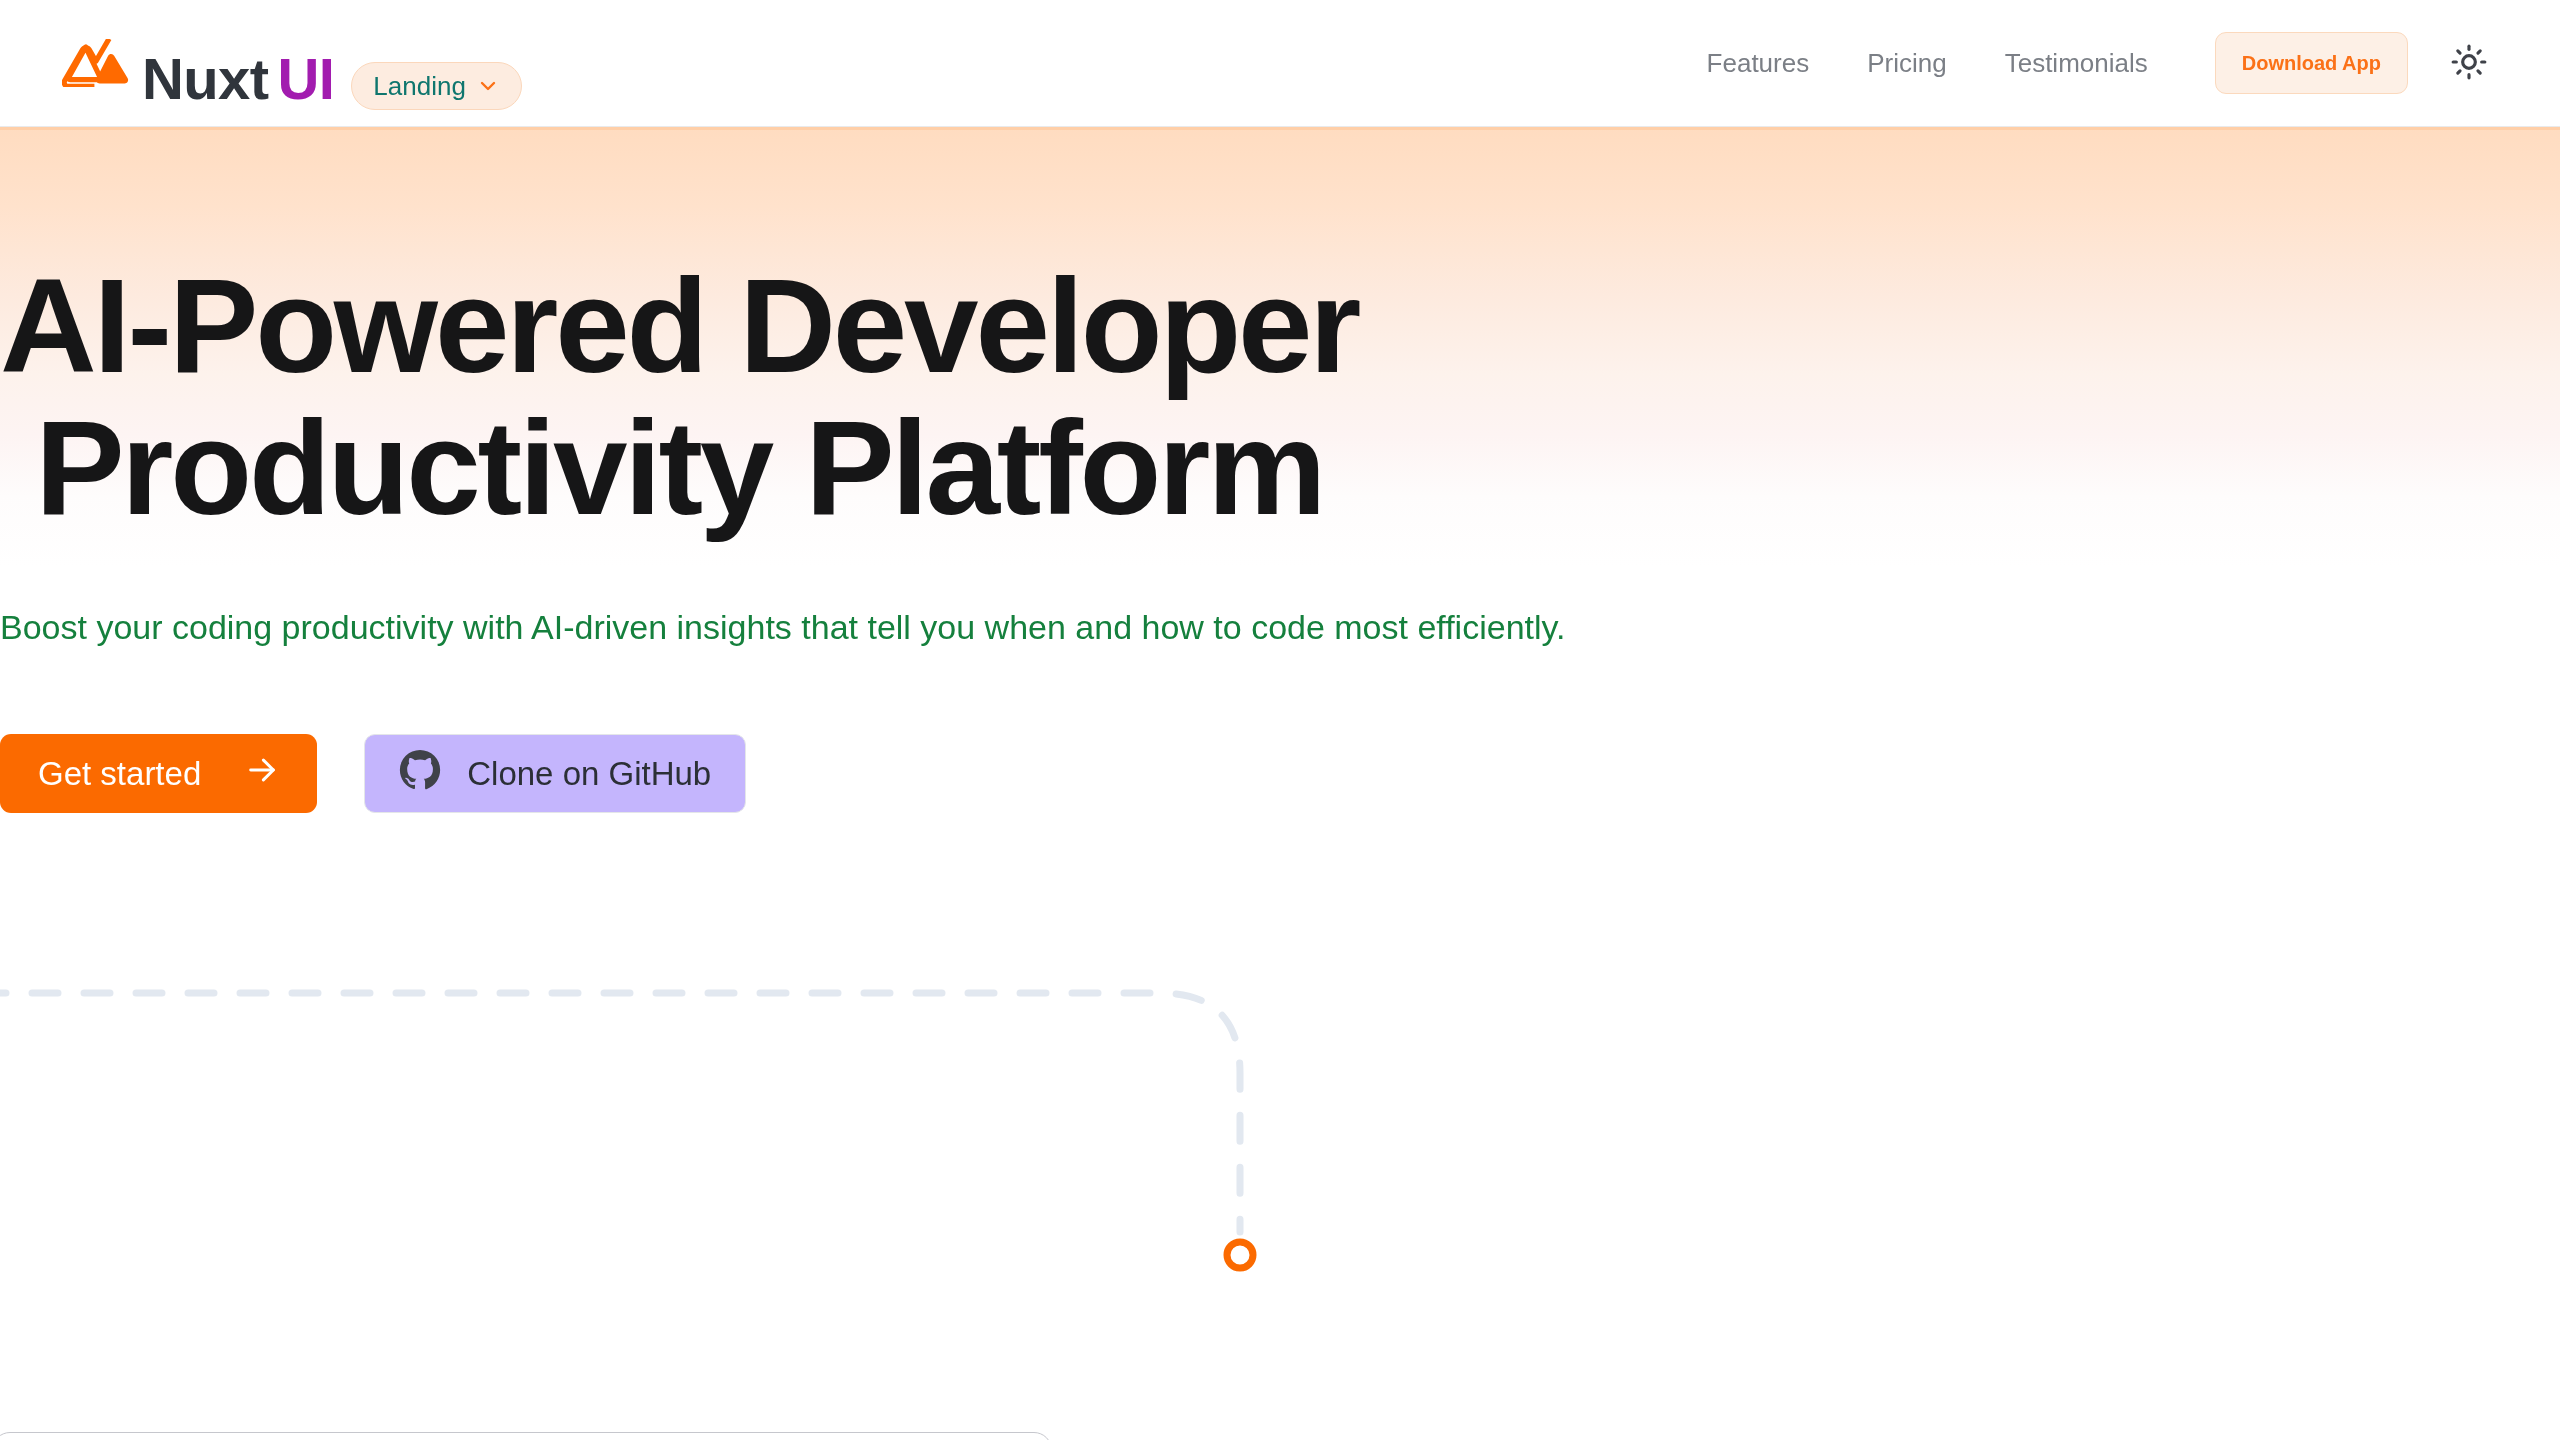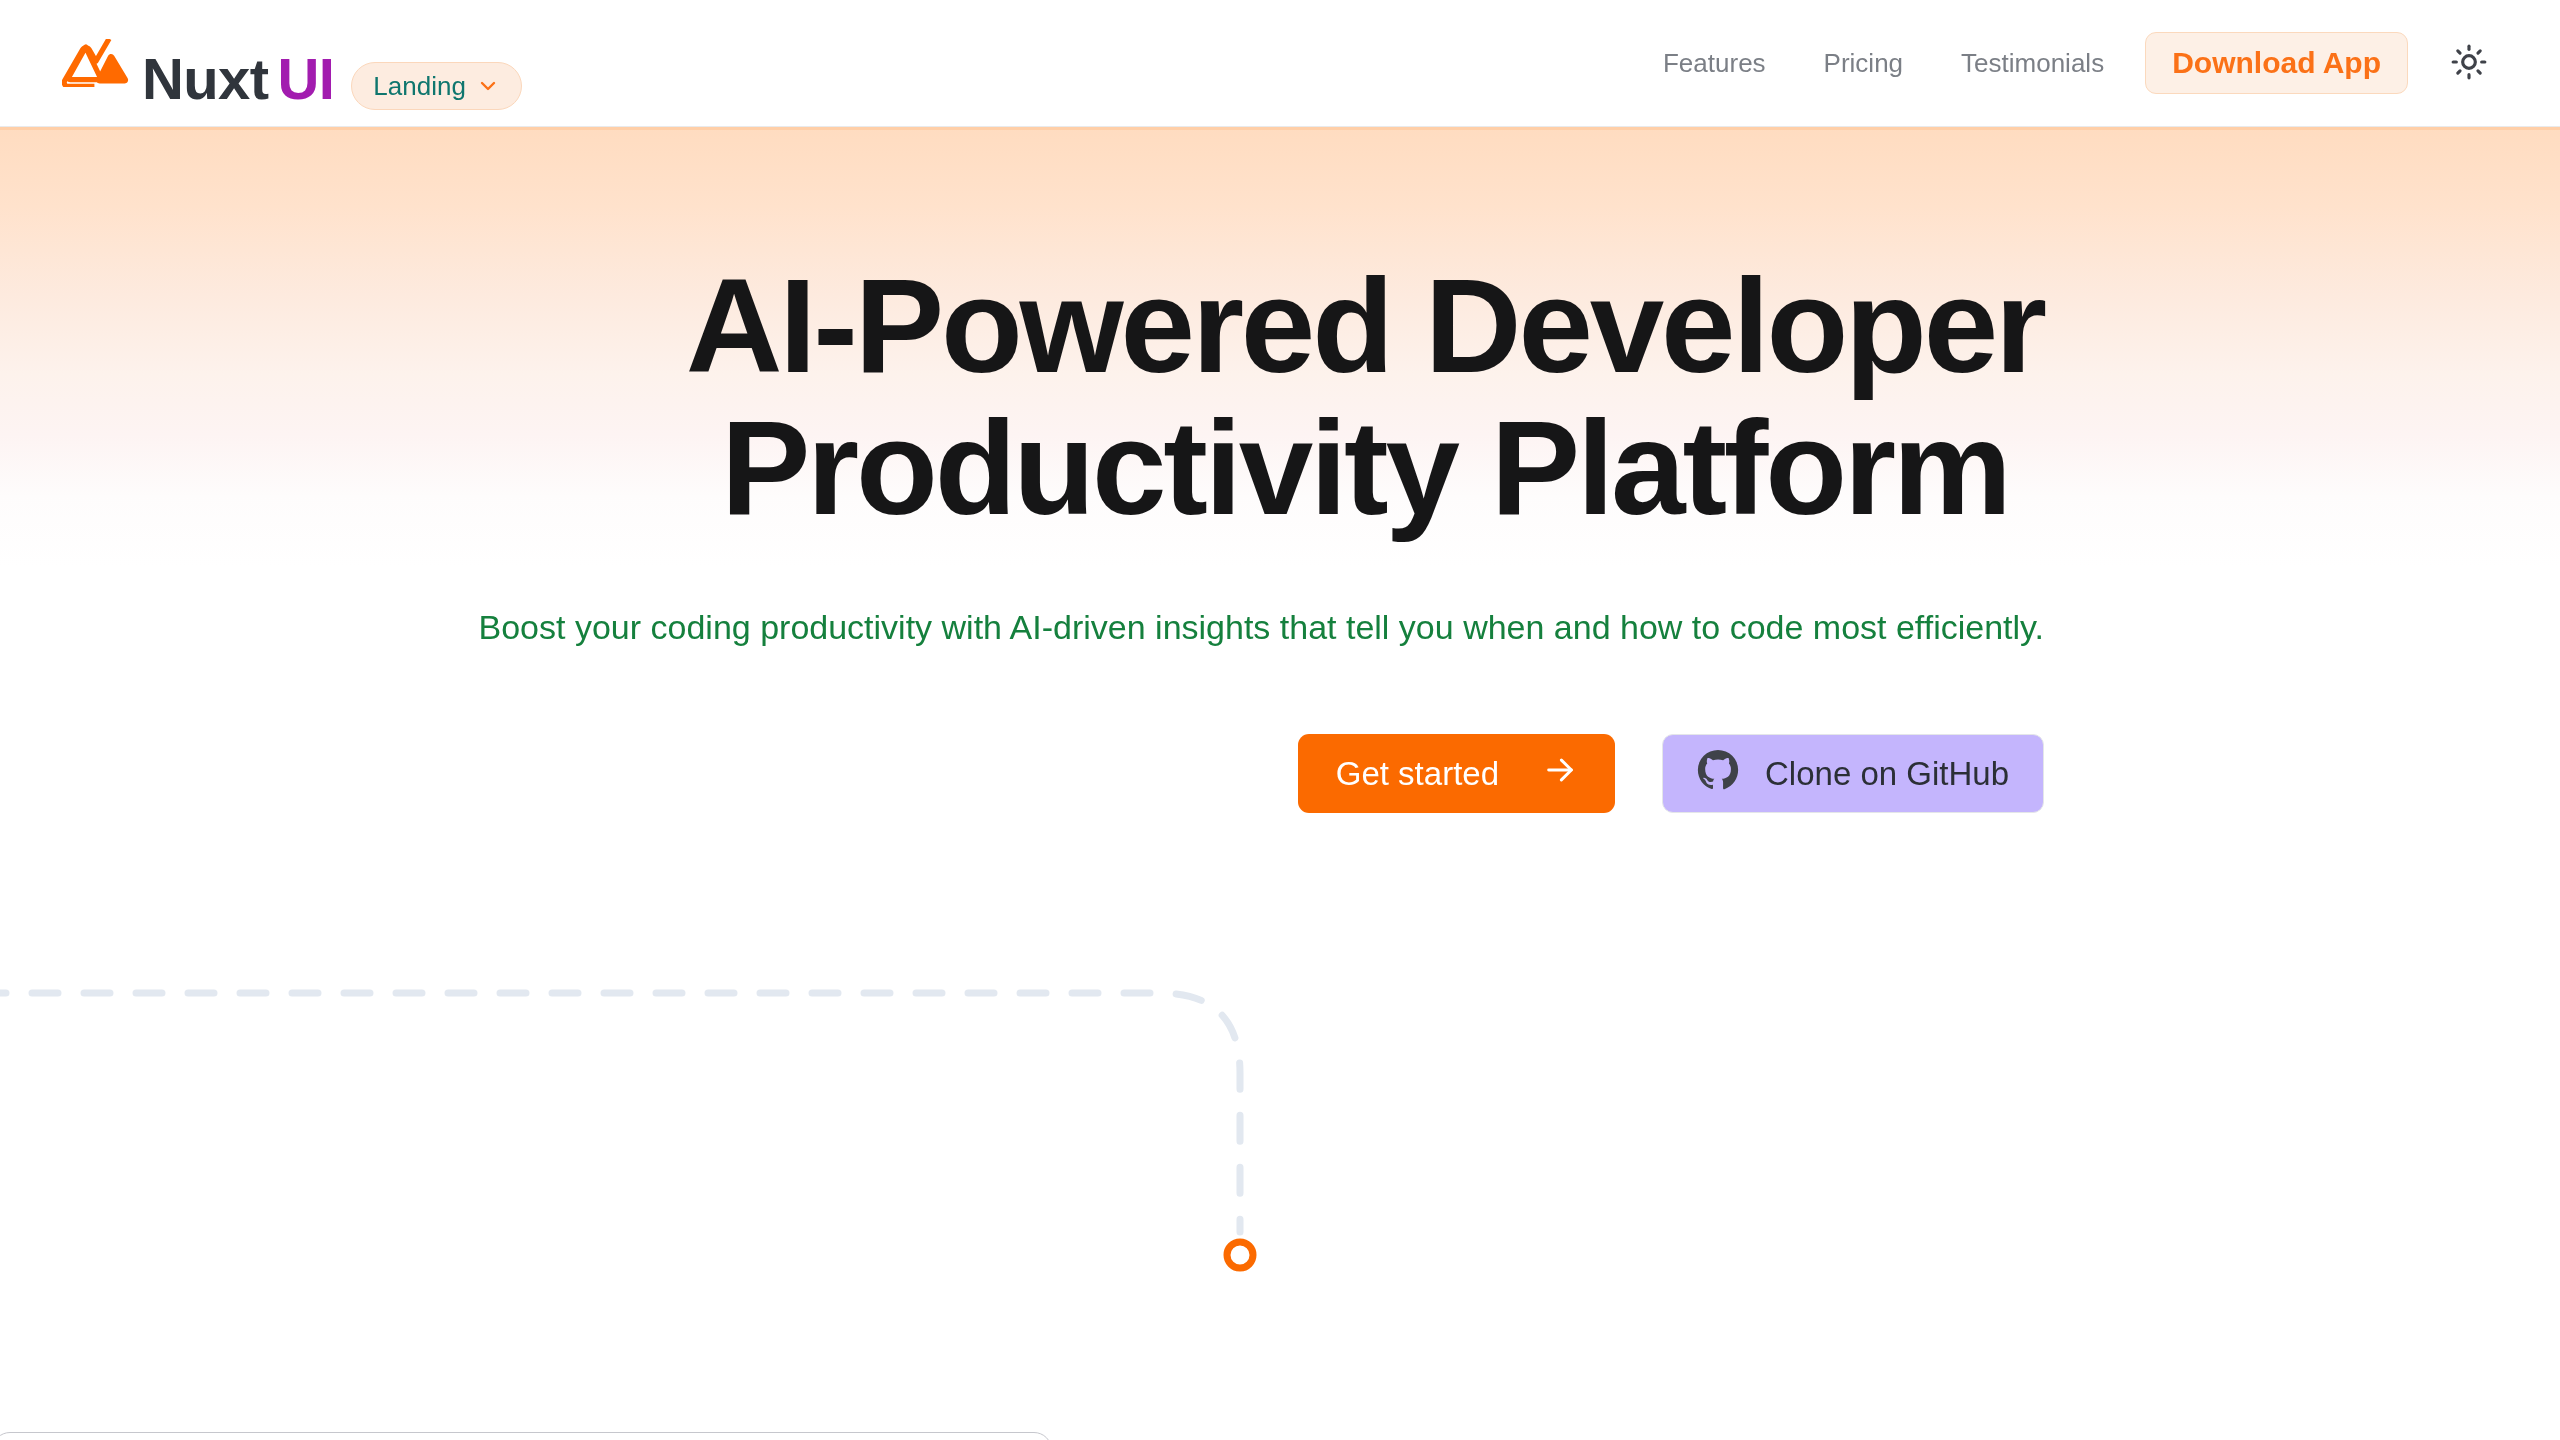--- a/index.html
+++ b/index.html
@@ -50,25 +50,25 @@
     margin-left:auto;
     display:flex; align-items:center; gap:0;
   }
   .nav-link {
     color:#7b7f86; font-size:26px; font-weight:400;
     padding:0 29px; line-height:1; white-space:nowrap;
     text-decoration:none; cursor:pointer;
   }
   .btn-download {
     display:inline-flex; align-items:center; justify-content:center;
-    height:62px; padding:0 26px; margin-left:12px;
+    height:62px; padding:0 26px; margin-left:38px;
     background:#fdf0e6;
     border:1px solid #fbd9bd;
     border-radius:11px;
-    color:#fb7117; font-size:30px; font-weight:600;
+    color:#fb7117; font-size:20px; font-weight:600;
     white-space:nowrap; cursor:pointer;
   }
   .theme-toggle {
     margin-left:32px; width:58px; height:58px;
     display:flex; align-items:center; justify-content:center;
     background:transparent; border:none; cursor:pointer;
     border-radius:10px;
   }
 
   
@@ -90,21 +90,21 @@
     width:2560px; height:3px;
     background:#ffcfa8;
     z-index:2;
   }
 
   
   .hero {
     position:absolute; top:127px; left:0;
     width:2044px;
     z-index:10;
-    display:flex; flex-direction:column; align-items:flex-end;
+    display:flex; flex-direction:column; align-items:flex-start;
     padding-top:128px;
   }
   .hero-title {
     font-size:134px; font-weight:700;
     line-height:1.06;
     letter-spacing:-3.2px;
     color:#161617;
     text-align:center;
     max-width:1700px;
   }

